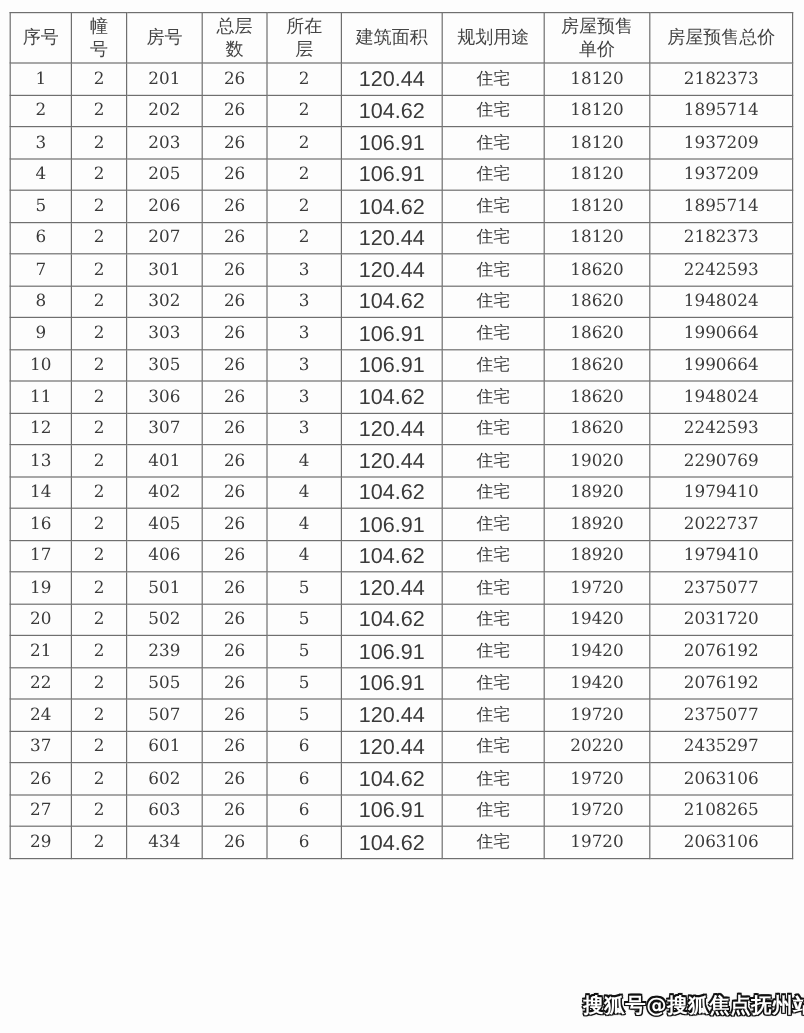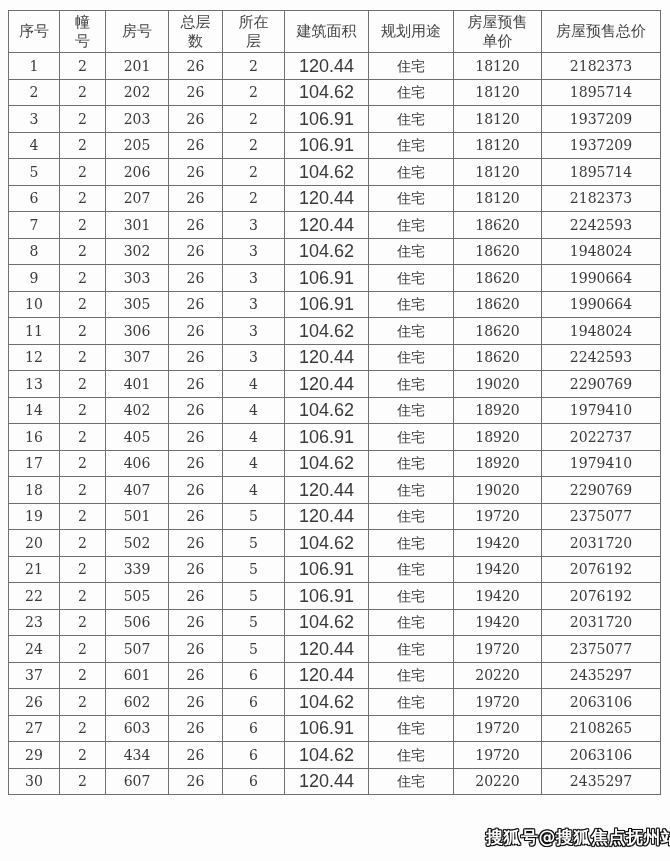--- a/index.html
+++ b/index.html
@@ -298,31 +298,20 @@
           <td>2</td>
           <td>406</td>
           <td>26</td>
           <td>4</td>
           <td class="area">104.62</td>
           <td>住宅</td>
           <td>18920</td>
           <td>1979410</td>
         </tr>
         <tr>
-          <td>18</td>
-          <td>2</td>
-          <td>407</td>
-          <td>26</td>
-          <td>4</td>
-          <td class="area">120.44</td>
-          <td>住宅</td>
-          <td>19020</td>
-          <td>2290769</td>
-        </tr>
-        <tr>
           <td>19</td>
           <td>2</td>
           <td>501</td>
           <td>26</td>
           <td>5</td>
           <td class="area">120.44</td>
           <td>住宅</td>
           <td>19720</td>
           <td>2375077</td>
         </tr>
@@ -333,51 +322,40 @@
           <td>26</td>
           <td>5</td>
           <td class="area">104.62</td>
           <td>住宅</td>
           <td>19420</td>
           <td>2031720</td>
         </tr>
         <tr>
           <td>21</td>
           <td>2</td>
-          <td>339</td>
+          <td>239</td>
           <td>26</td>
           <td>5</td>
           <td class="area">106.91</td>
           <td>住宅</td>
           <td>19420</td>
           <td>2076192</td>
         </tr>
         <tr>
           <td>22</td>
           <td>2</td>
           <td>505</td>
           <td>26</td>
           <td>5</td>
           <td class="area">106.91</td>
           <td>住宅</td>
           <td>19420</td>
           <td>2076192</td>
         </tr>
         <tr>
-          <td>23</td>
-          <td>2</td>
-          <td>506</td>
-          <td>26</td>
-          <td>5</td>
-          <td class="area">104.62</td>
-          <td>住宅</td>
-          <td>19420</td>
-          <td>2031720</td>
-        </tr>
-        <tr>
           <td>24</td>
           <td>2</td>
           <td>507</td>
           <td>26</td>
           <td>5</td>
           <td class="area">120.44</td>
           <td>住宅</td>
           <td>19720</td>
           <td>2375077</td>
         </tr>
@@ -417,29 +395,18 @@
         <tr>
           <td>29</td>
           <td>2</td>
           <td>434</td>
           <td>26</td>
           <td>6</td>
           <td class="area">104.62</td>
           <td>住宅</td>
           <td>19720</td>
           <td>2063106</td>
-        </tr>
-        <tr>
-          <td>30</td>
-          <td>2</td>
-          <td>607</td>
-          <td>26</td>
-          <td>6</td>
-          <td class="area">120.44</td>
-          <td>住宅</td>
-          <td>20220</td>
-          <td>2435297</td>
         </tr>
       </tbody>
   </table>
 
   <div class="watermark">搜狐号@搜狐焦点抚州站</div>
 </div>
 
 </body></html>

